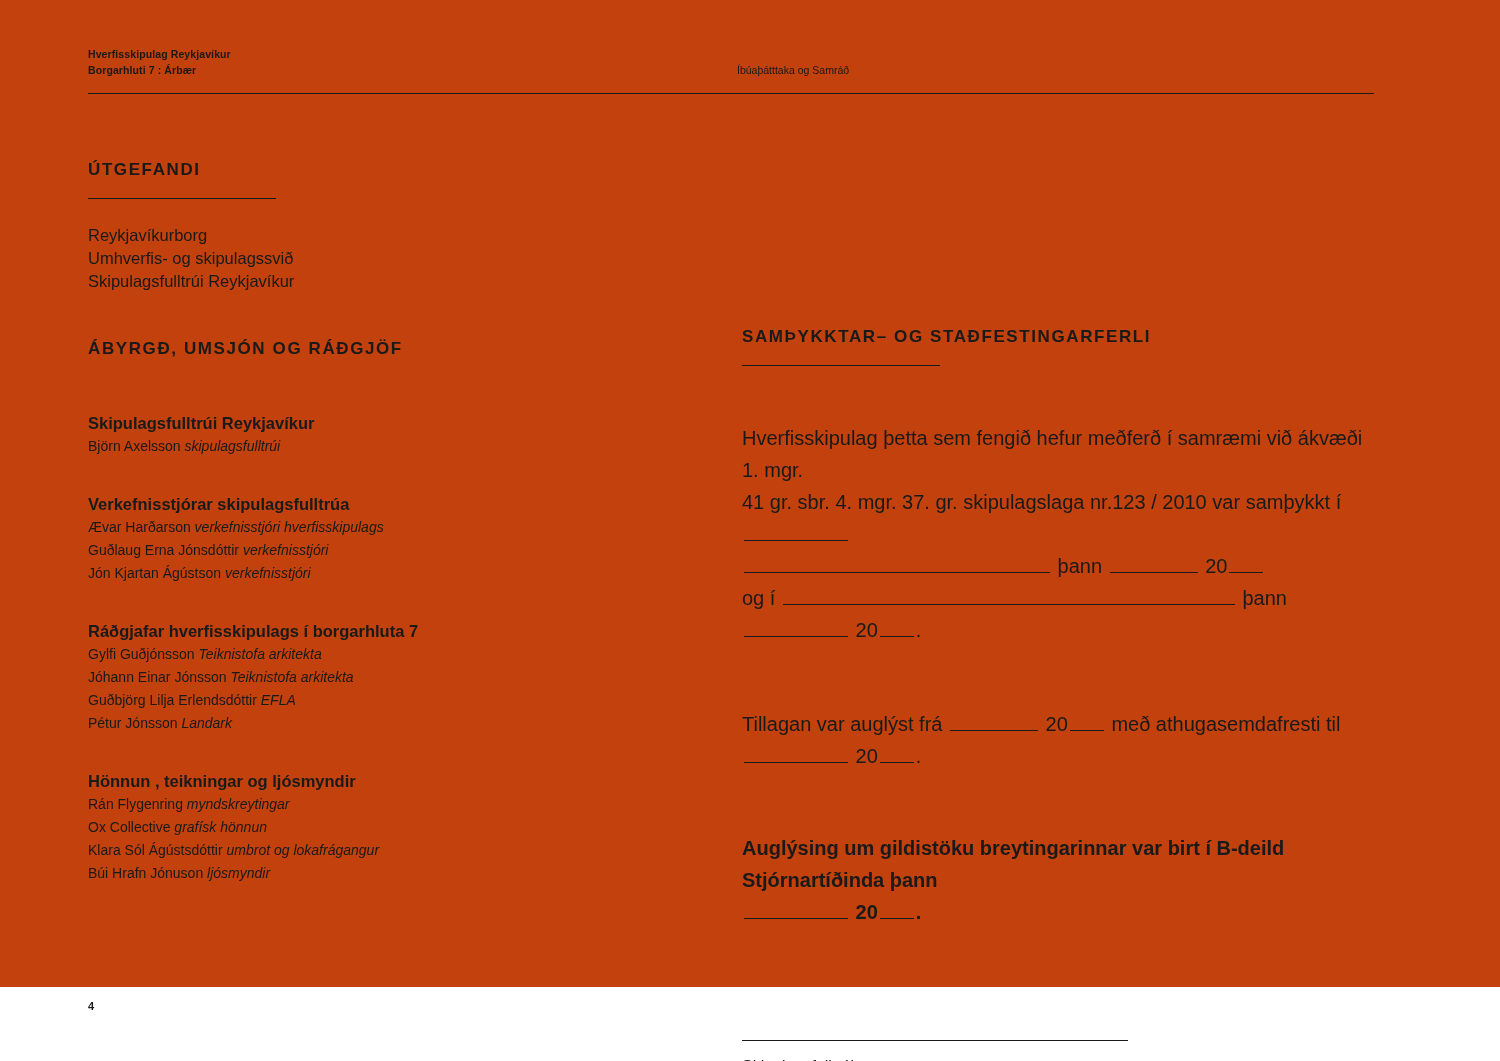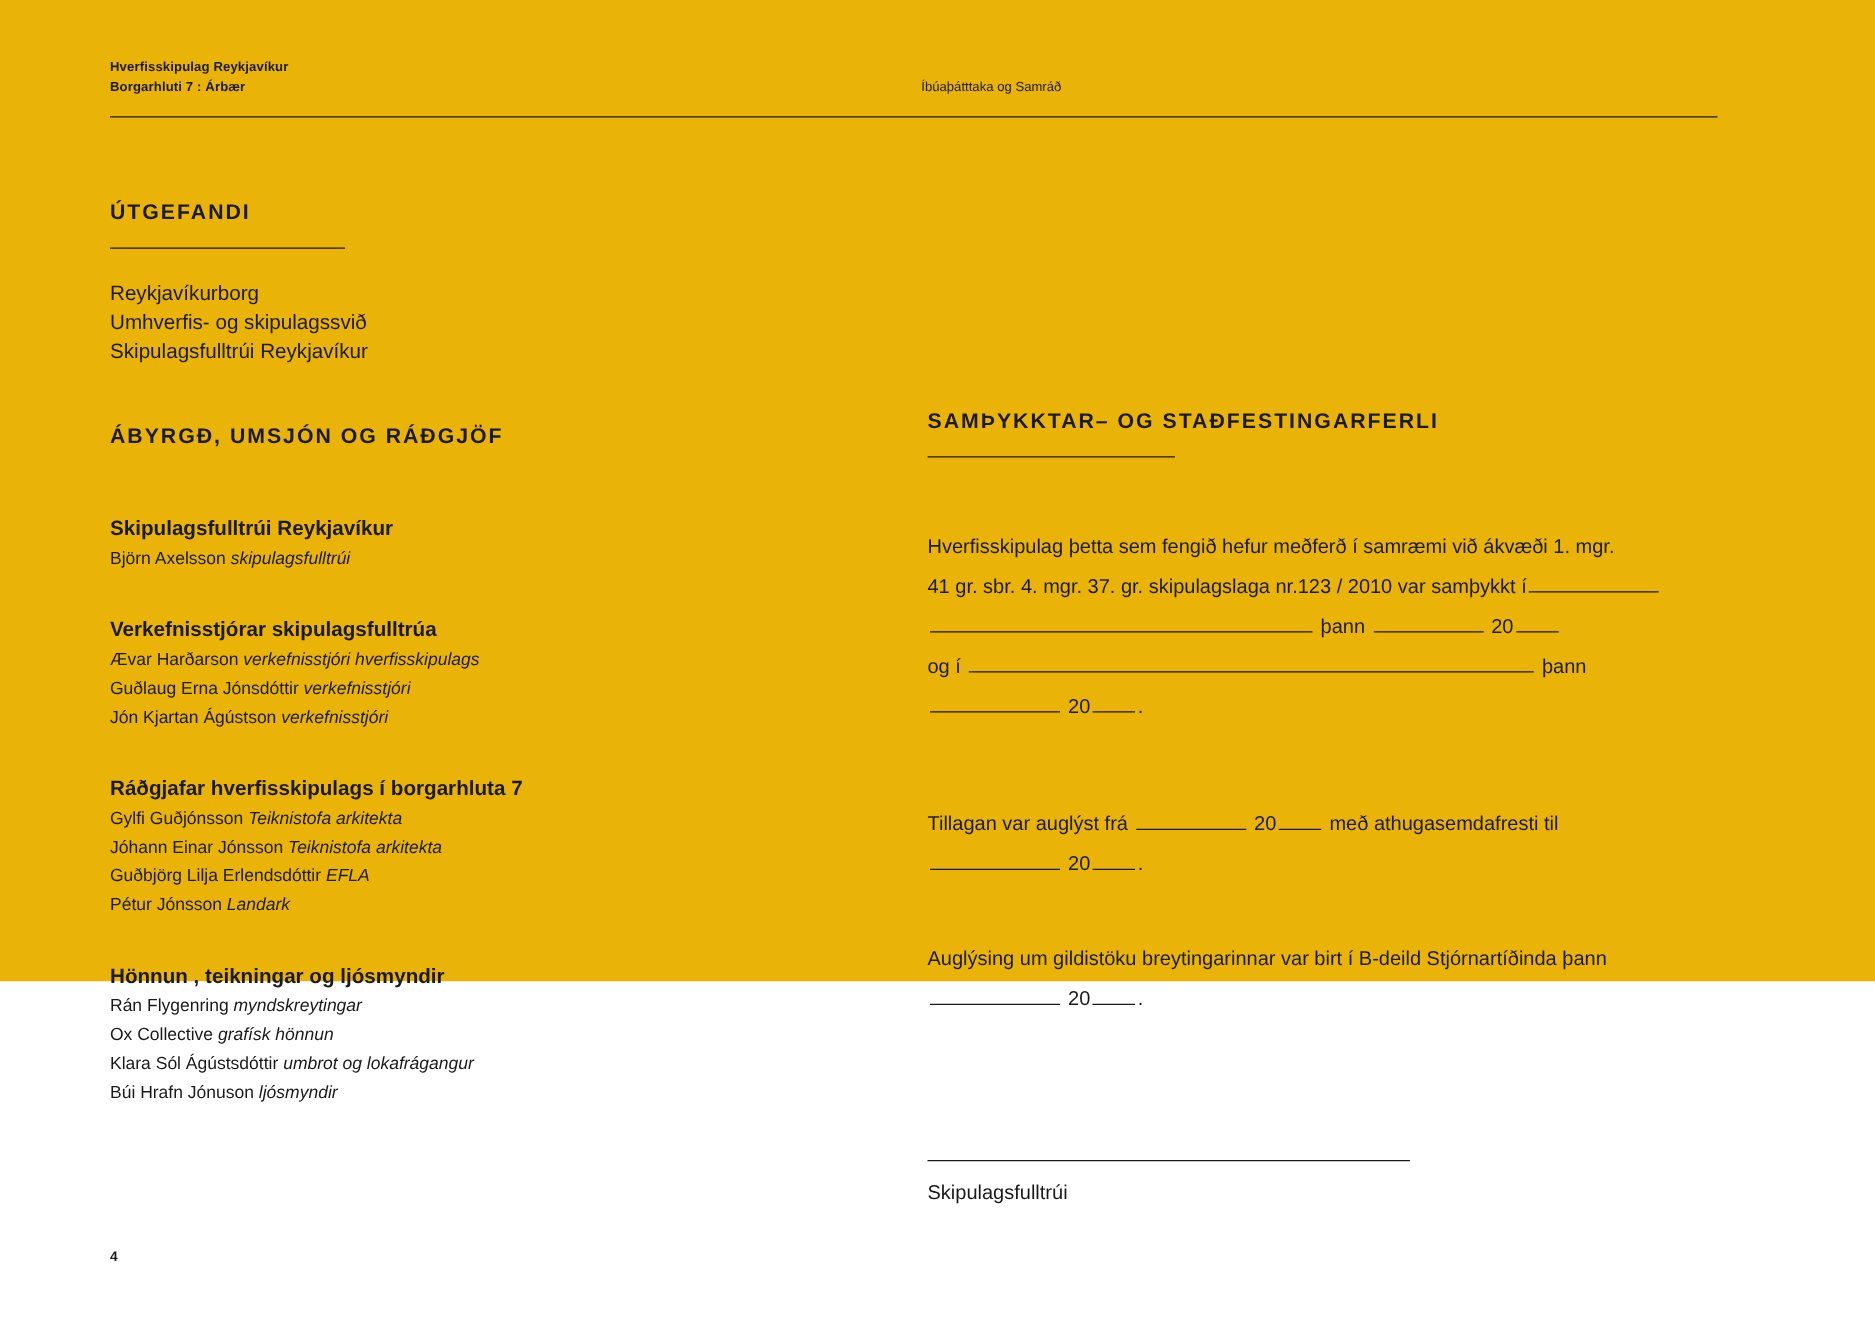--- a/index.html
+++ b/index.html
@@ -12,22 +12,22 @@
     height: 1061px;
     font-family: "Liberation Sans", sans-serif;
     color: #1a1a1a;
     position: relative;
     overflow: hidden;
   }
   .page {
     position: absolute;
     left: 0; top: 0;
     width: 1500px;
-    height: 785px;
-    background: #eab308;
+    height: 987px;
+    background: #c2410c;
   }
 
   
   .header {
     position: absolute;
     left: 88px;
     top: 46px;
     width: 1286px;
     height: 48px;
   }
@@ -117,27 +117,27 @@
 
   
   .col-right {
     position: absolute;
     left: 742px;
     top: 327px;
     width: 636px;
   }
   .appr-rule { width: 198px; }
   .para {
-    font-size: 16px;
+    font-size: 20px;
     line-height: 32px;
     color: #1a1a1a;
   }
   .para.first { margin-top: 56px; }
   .gap-1 { margin-top: 62px; }
-  .gap-2 { margin-top: 44px; }
+  .gap-2 { margin-top: 60px; font-weight: bold; }
 
   .blank {
     display: inline-block;
     border-bottom: 1px solid #1a1a1a;
     vertical-align: baseline;
     height: 16px;
     margin: 0 2px;
   }
   .b-xs { width: 72px; }
   .b-sm { width: 88px; }

